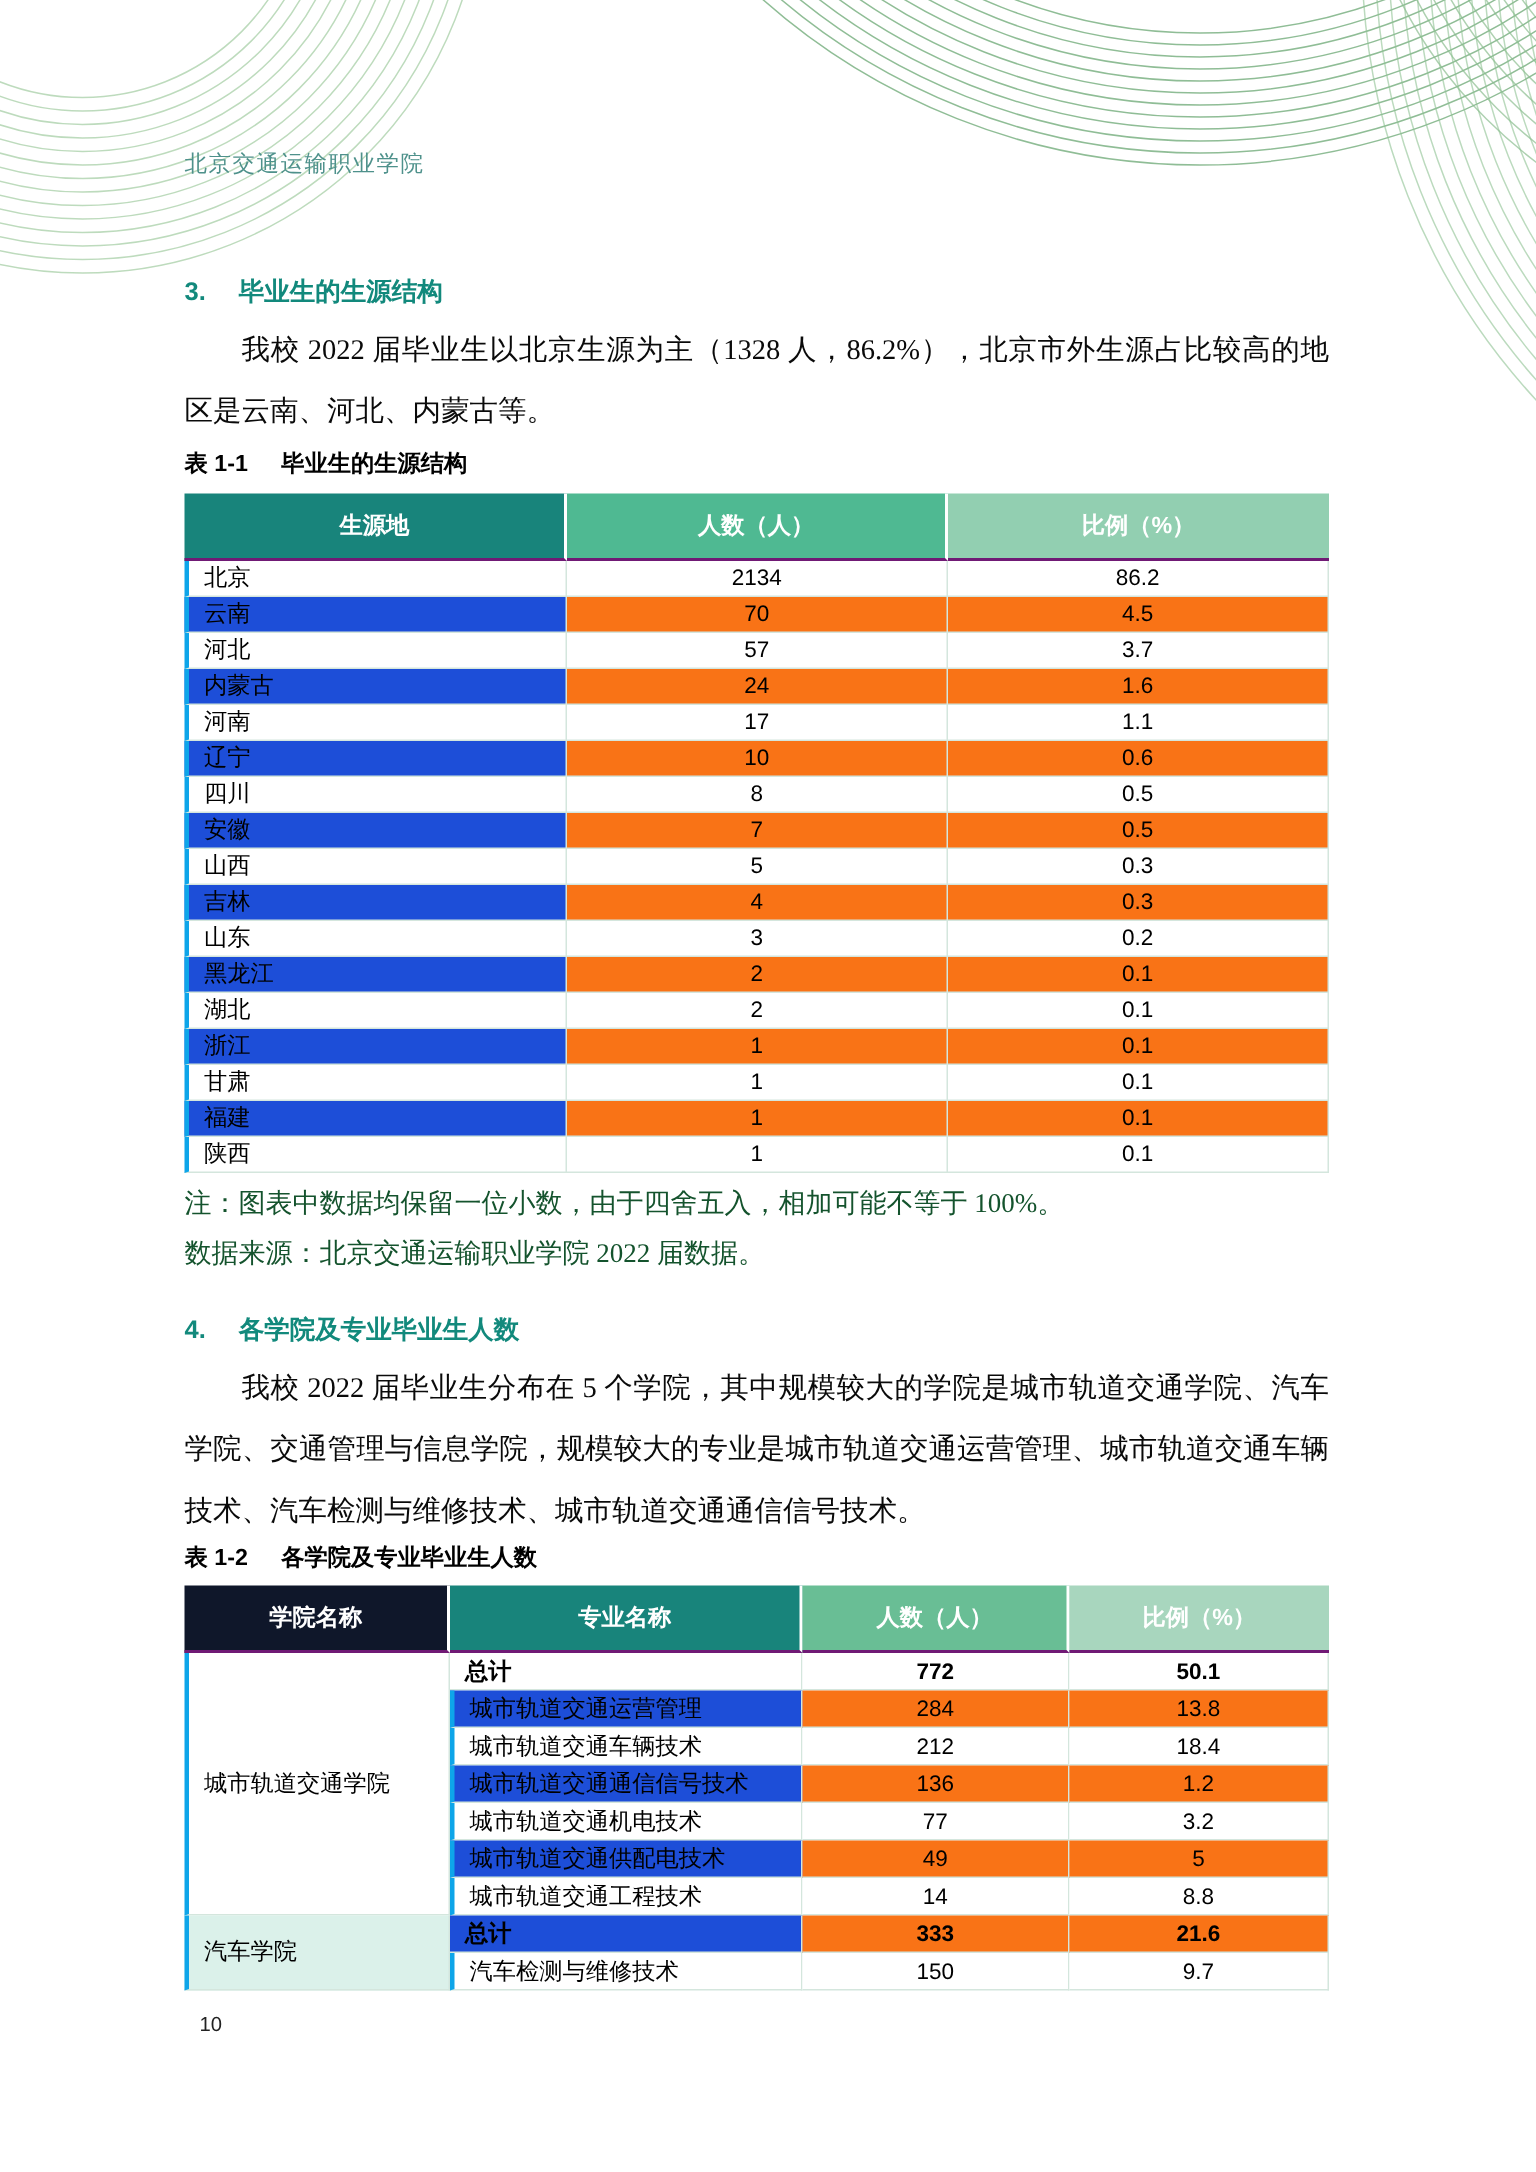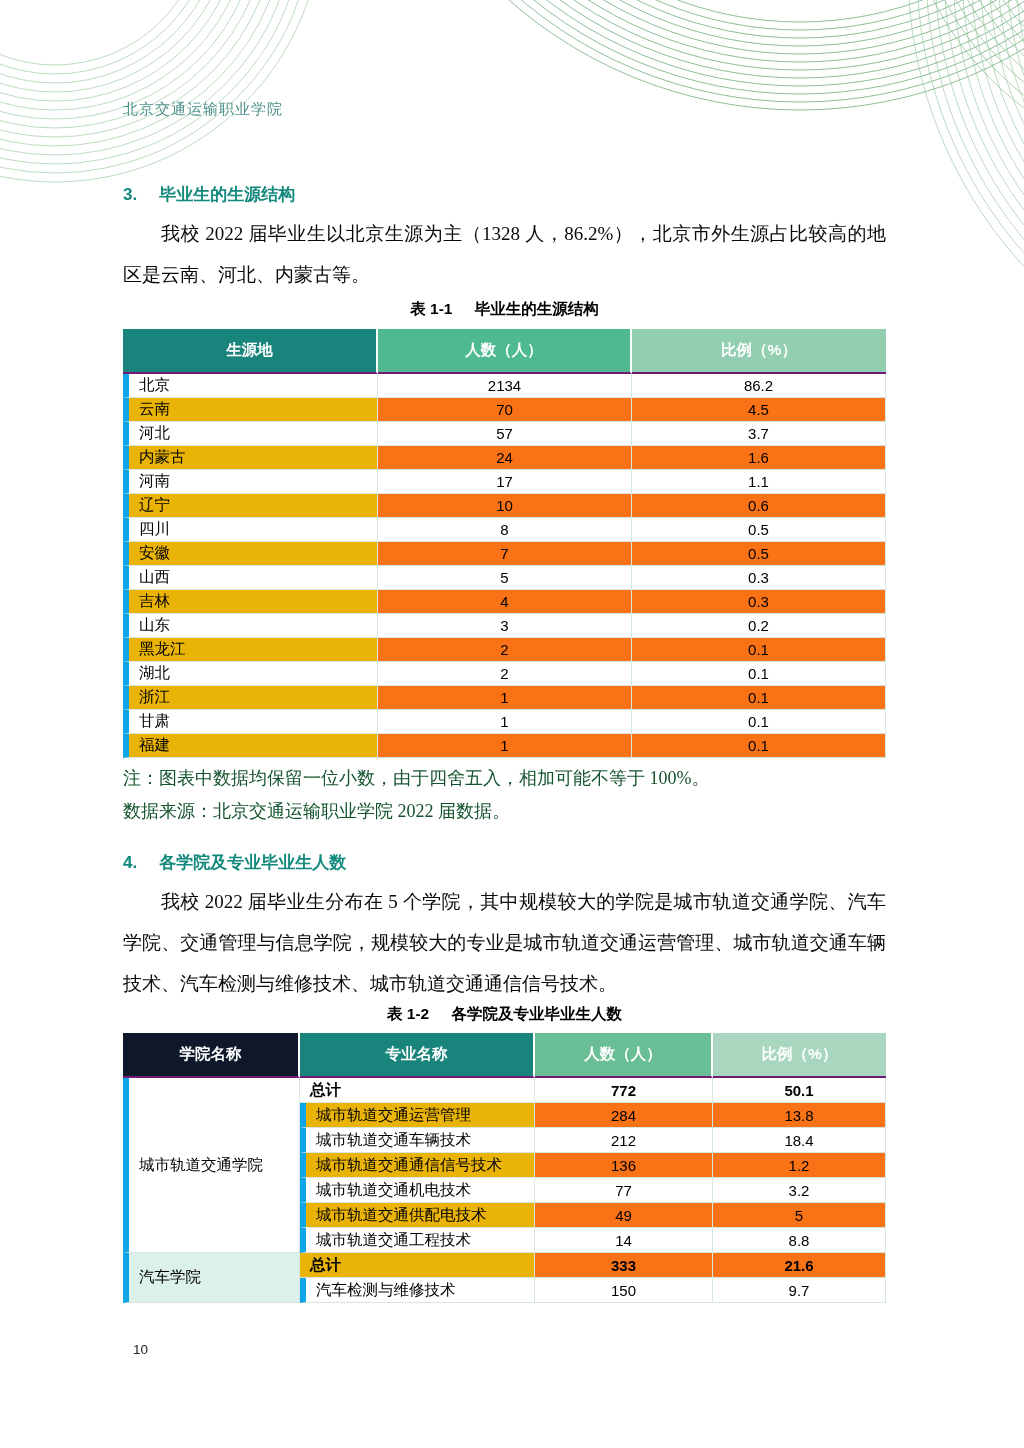--- a/index.html
+++ b/index.html
@@ -24,21 +24,21 @@
   }
   #sec3 { margin-top:64px; }
   #sec4 { margin-top:30px; }
 
   .para {
     margin-top:6px; font-size:19px; line-height:41px;
     text-indent:2em; text-align:justify; color:#0a0a0a;
   }
 
   .caption {
-    margin-top:4px; text-align:center; font-weight:bold; font-size:15.5px;
+    margin-top:4px; font-weight:bold; font-size:15.5px;
     font-family:"Liberation Sans","DejaVu Sans",sans-serif; color:#000;
   }
   .caption .cap-label { margin-right:18px; }
   #caption2 { margin-top:0; }
 
   table { border-collapse:separate; border-spacing:0; width:763px; table-layout:fixed; }
   #table1 { margin-top:9px; }
   #table2 { margin-top:8px; }
 
   thead th {
@@ -57,28 +57,28 @@
   
   #table2 thead th:nth-child(1) { background:#0f172a; }
   #table2 thead th:nth-child(2) { background:#18847b; }
   #table2 thead th:nth-child(3) { background:#69be95; }
   #table2 thead th:nth-child(4) { background:#a8d6be; }
 
   tbody td {
     background:#ffffff; font-size:15.5px; vertical-align:middle;
     border-right:1px solid #d4e6dd; border-bottom:1px solid #d4e6dd;
   }
-  tbody td:first-child { border-left:6px solid #0ea5e9; }
+  tbody td:first-child { border-left:3px solid #0ea5e9; }
   #table1 tbody td { height:24px; }
   #table2 tbody td { height:25px; }
 
   td.c-name { text-align:left; padding-left:10px; font-family:"Liberation Serif","DejaVu Serif",serif; }
   td.c-num  { text-align:center; font-family:"Liberation Sans","DejaVu Sans",sans-serif; font-size:15px; }
 
-  tr.alt td.c-name { background:#eab308; }
+  tr.alt td.c-name { background:#1d4ed8; }
   tr.alt td.c-num  { background:#f97316; }
   tr.total td { font-weight:bold; }
 
   td.college {
     text-align:left; padding-left:10px; vertical-align:middle;
     background:#ffffff; font-family:"Liberation Serif","DejaVu Serif",serif;
   }
   td.college.tinted { background:#dbf1ea; }
 
   .note {
@@ -264,20 +264,25 @@
         <tr>
             <td class="c-name">甘肃</td>
             <td class="c-num">1</td>
             <td class="c-num">0.1</td>
           </tr>
         <tr class="alt">
             <td class="c-name">福建</td>
             <td class="c-num">1</td>
             <td class="c-num">0.1</td>
           </tr>
+        <tr>
+            <td class="c-name">陕西</td>
+            <td class="c-num">1</td>
+            <td class="c-num">0.1</td>
+          </tr>
       </tbody>
     </table>
 
     <p class="note" id="note1">注：图表中数据均保留一位小数，由于四舍五入，相加可能不等于 100%。</p>
     <p class="note" id="note2">数据来源：北京交通运输职业学院 2022 届数据。</p>
 
     <div class="section-heading" id="sec4">
       <span>4.</span>
       <span>各学院及专业毕业生人数</span>
     </div>

